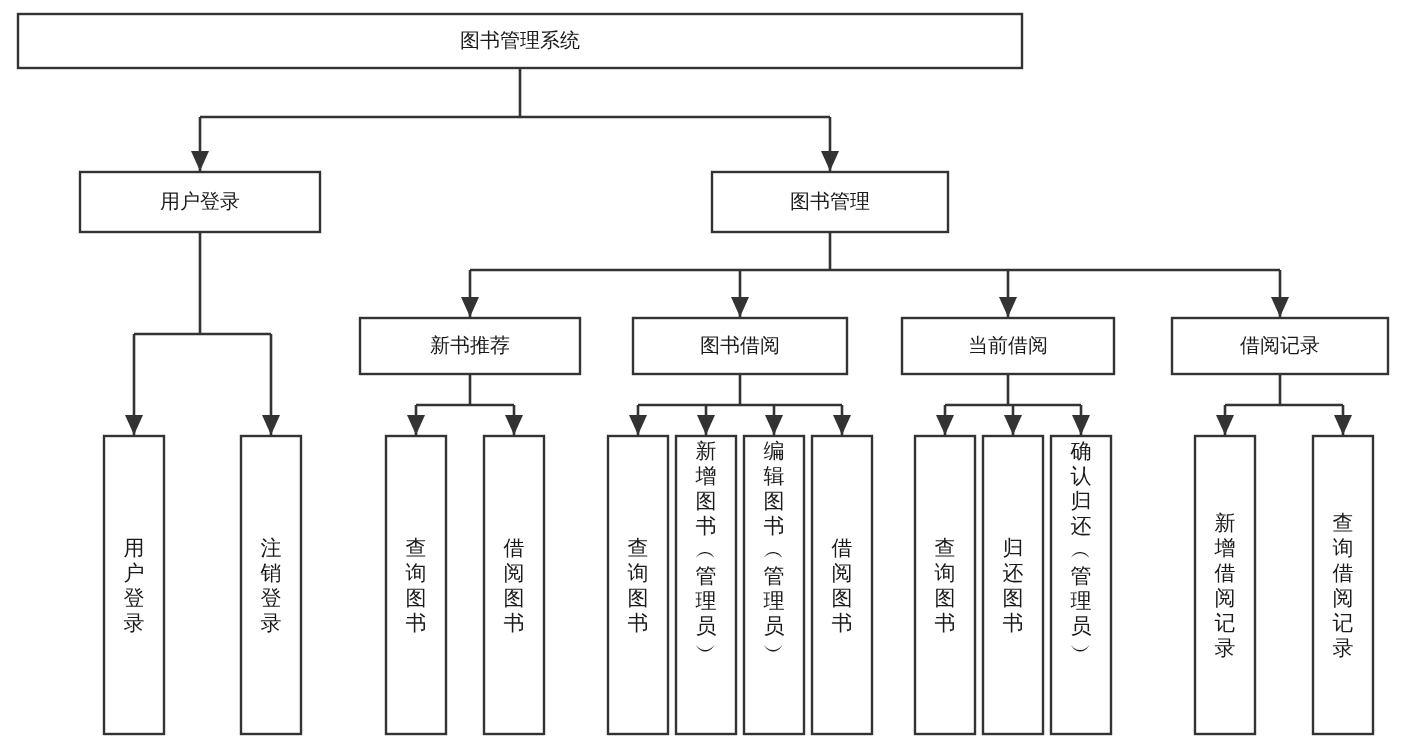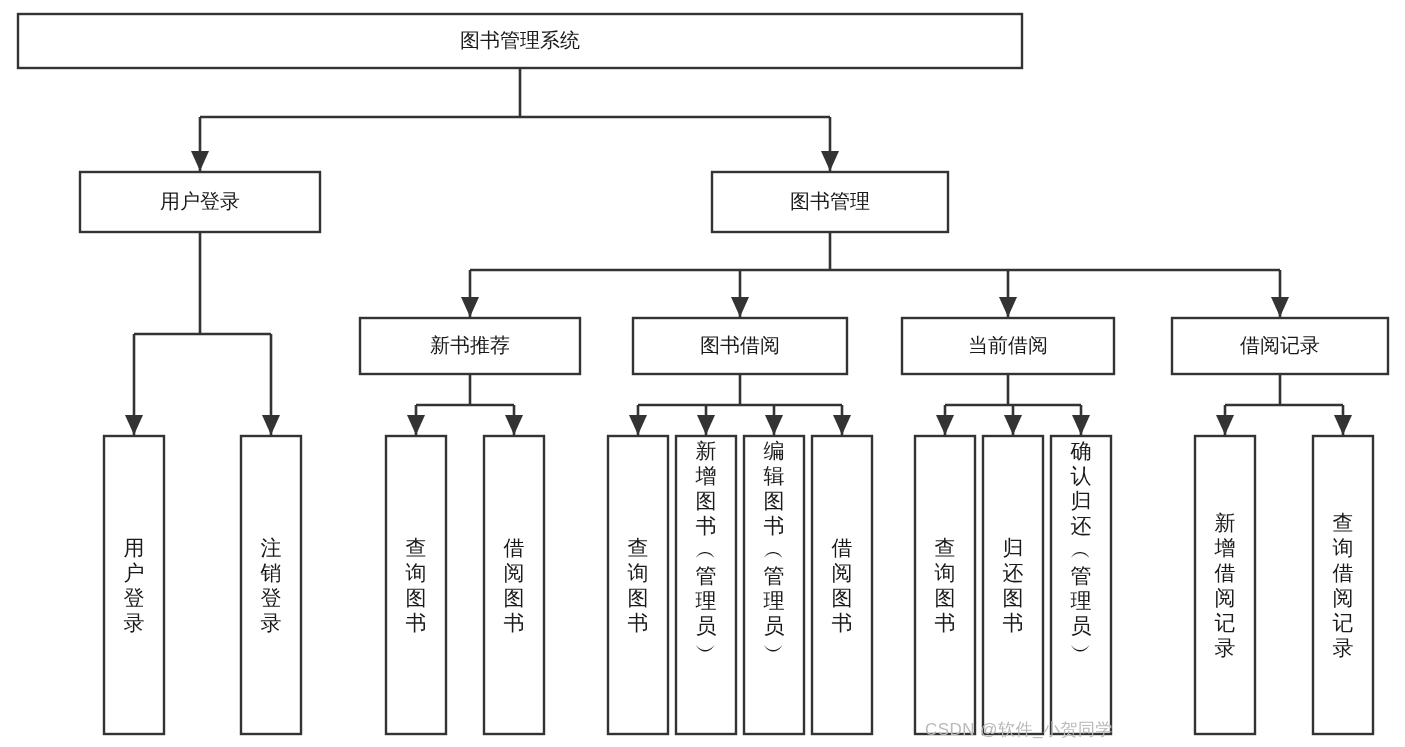--- a/index.html
+++ b/index.html
@@ -198,15 +198,14 @@
       <g>
         <rect x="1195" y="436" width="60" height="298" class="node-box"></rect>
         <text x="1225" y="530" class="node-label-v"><tspan x="1225" dy="0">新</tspan><tspan x="1225" dy="25">增</tspan><tspan x="1225" dy="25">借</tspan><tspan x="1225" dy="25">阅</tspan><tspan x="1225" dy="25">记</tspan><tspan x="1225" dy="25">录</tspan></text>
       </g>
       <g>
         <rect x="1313" y="436" width="60" height="298" class="node-box"></rect>
         <text x="1343" y="530" class="node-label-v"><tspan x="1343" dy="0">查</tspan><tspan x="1343" dy="25">询</tspan><tspan x="1343" dy="25">借</tspan><tspan x="1343" dy="25">阅</tspan><tspan x="1343" dy="25">记</tspan><tspan x="1343" dy="25">录</tspan></text>
       </g>
     </svg>
 
-  <div class="watermark-text">CSDN @软件_小贺同学</div>
 
 </div>
 
 </body></html>

